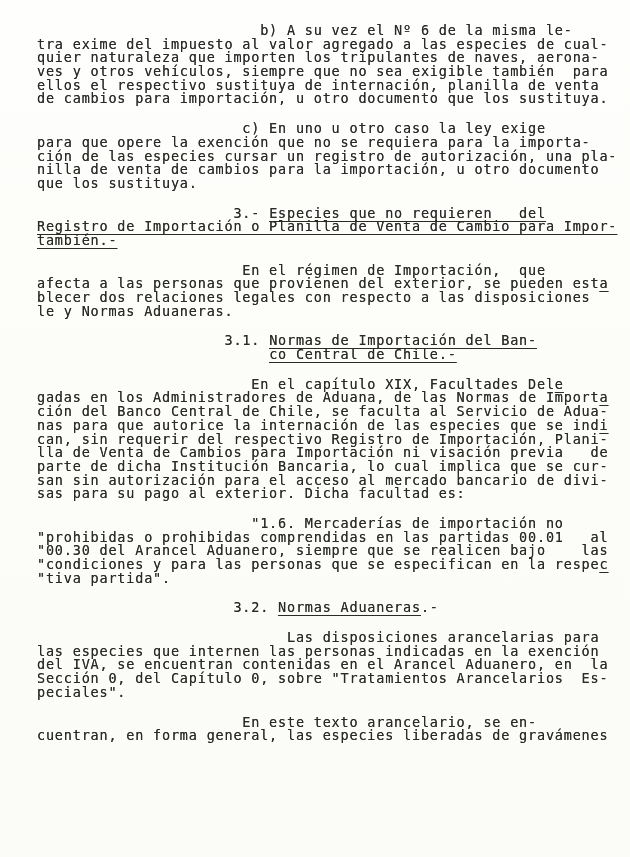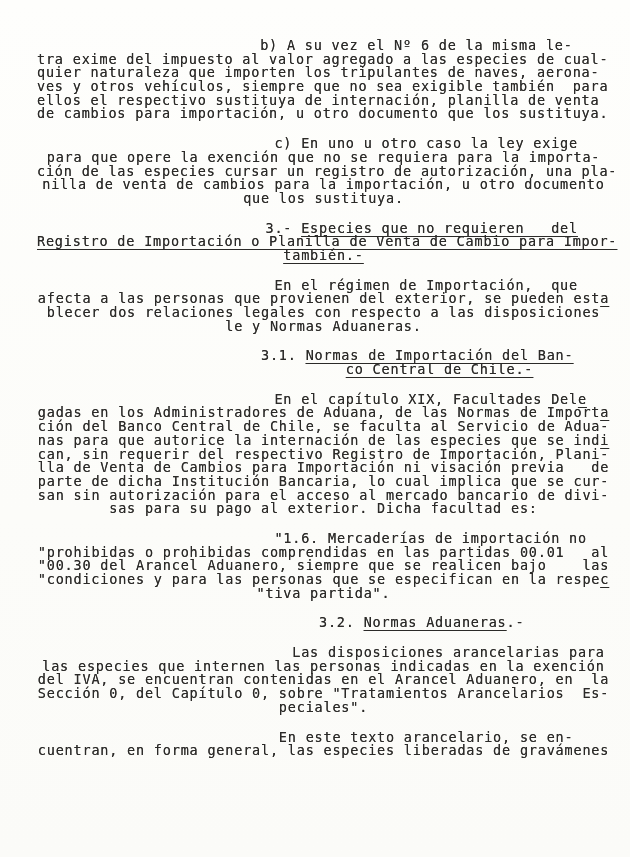--- a/index.html
+++ b/index.html
@@ -9,30 +9,29 @@
     height: 857px;
     overflow: hidden;
     background: #fdfdfb;
   }
   .page {
     position: relative;
     width: 630px;
     height: 857px;
     background: linear-gradient(180deg, #fefefc 0%, #fcfcf9 60%, #fbfbf8 100%);
     box-sizing: border-box;
-    padding: 39px 20px 0 37px;
+    padding: 24px 20px 0 37px;
     font-family: "DejaVu Sans Mono", "Liberation Mono", monospace;
     font-size: 13.5px;
     letter-spacing: 0.8px;
     color: #2b2a28;
     text-shadow: 0 0 0.6px rgba(43, 42, 40, 0.75);
   }
   .block + .block {
     margin-top: 16px;
-    text-align: center;
   }
   .line {
     white-space: pre;
     height: 13.7px;
     line-height: 13.7px;
   }
   .line span.u {
     text-decoration: underline;
     text-underline-offset: 3px;
     text-decoration-thickness: 1.2px;

